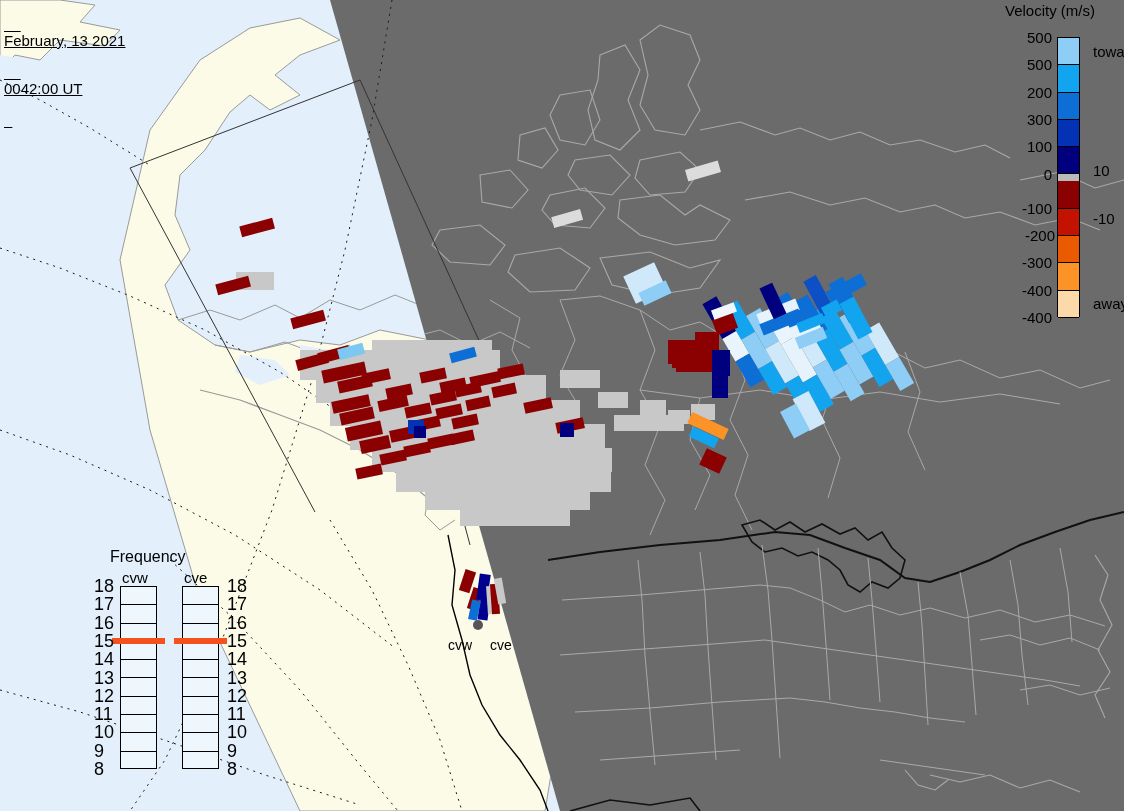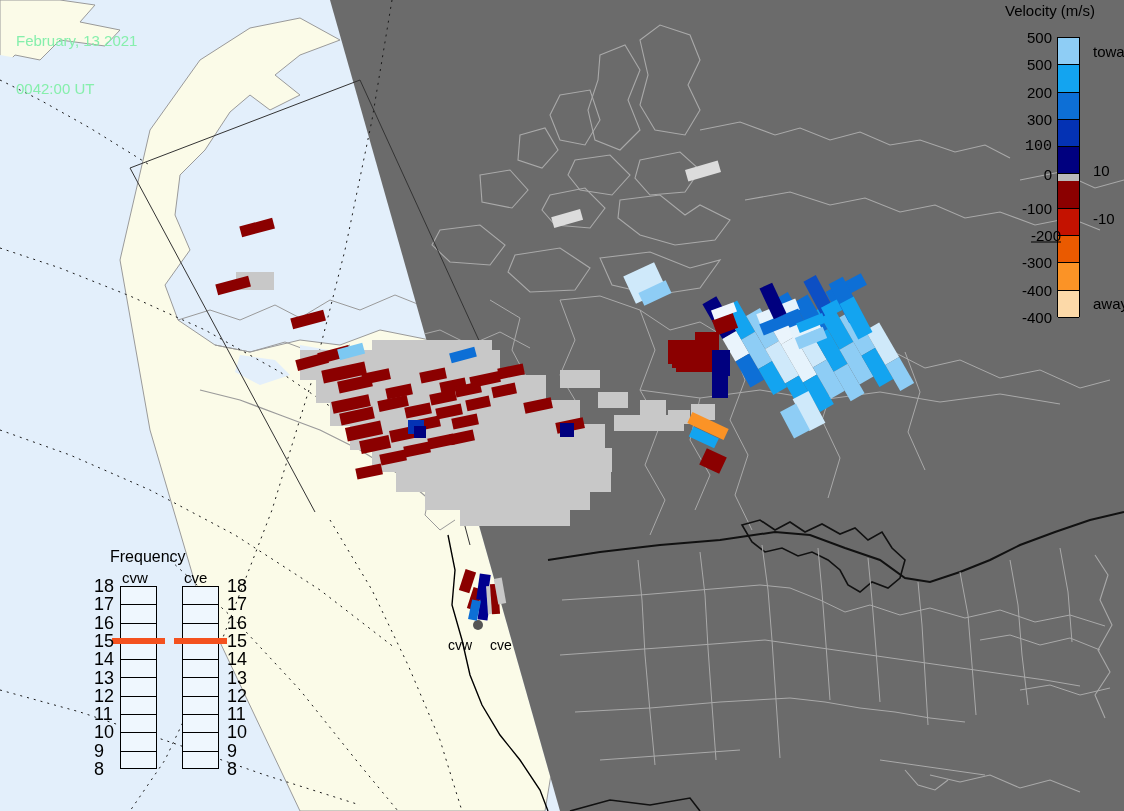--- a/index.html
+++ b/index.html
@@ -3,22 +3,22 @@
 <meta charset="utf-8">
 <style>
   html,body{margin:0;padding:0;background:#6b6b6b;}
   body{width:1124px;height:811px;overflow:hidden;
        font-family:"Liberation Sans","DejaVu Sans",sans-serif;}
   #stage{position:relative;width:1124px;height:811px;overflow:hidden;background:#6b6b6b;}
   svg{display:block;}
   .abs{position:absolute;}
 
   
-  #stamp{left:16px;top:1px;color:#86efac;font-size:15px;line-height:16px;
-         white-space:pre;z-index:40;}
+  #stamp{left:4px;top:1px;color:#000000;font-size:15px;line-height:16px;
+         white-space:pre;z-index:40;text-decoration:underline;}
 
   
   #cbar-wrap{left:985px;top:0;width:139px;height:340px;z-index:45;}
   #cbar-title{position:absolute;left:20px;top:2px;font-size:15px;color:#000;white-space:nowrap;}
   #cbar-box{position:absolute;left:72px;top:37px;width:23px;height:280px;
             border:1px solid #000;box-sizing:border-box;}
   .cbseg{width:100%;box-sizing:border-box;}
   .cbtick{position:absolute;right:100%;margin-right:5px;font-size:15px;color:#000;
           white-space:nowrap;transform:translateY(-50%);}
   .cbside{position:absolute;left:100%;margin-left:7px;font-size:15px;color:#000;
@@ -362,24 +362,24 @@
         <div class="cbseg" style="background: rgb(139, 0, 0); height: 27.3px; border-bottom: 1px solid rgb(0, 0, 0);"></div>
         <div class="cbseg" style="background: rgb(196, 18, 0); height: 27.3px; border-bottom: 1px solid rgb(0, 0, 0);"></div>
         <div class="cbseg" style="background: rgb(234, 90, 0); height: 27.3px; border-bottom: 1px solid rgb(0, 0, 0);"></div>
         <div class="cbseg" style="background: rgb(251, 147, 38); height: 27.3px; border-bottom: 1px solid rgb(0, 0, 0);"></div>
         <div class="cbseg" style="background: rgb(252, 217, 168); height: 27.3px; border-bottom: 1px solid rgb(0, 0, 0);"></div>
       </div>
   <div class="cbtick" style="top: 37px; right: 67px;">500</div>
       <div class="cbtick" style="top: 64.3px; right: 67px;">500</div>
       <div class="cbtick" style="top: 91.6px; right: 67px;">200</div>
       <div class="cbtick" style="top: 118.9px; right: 67px;">300</div>
-      <div class="cbtick" style="top: 146.2px; right: 67px; font-family: Liberation Mono, monospace;">100</div>
+      <div class="cbtick" style="top: 146.2px; right: 67px;">100</div>
       <div class="cbtick" style="top: 173.5px; right: 67px;">0</div>
       <div class="cbtick" style="top: 207.8px; right: 67px;">-100</div>
-      <div class="cbtick" style="top: 235.1px; right: 58px; text-decoration: underline;">-200</div>
+      <div class="cbtick" style="top: 235.1px; right: 64px;">-200</div>
       <div class="cbtick" style="top: 262.4px; right: 67px;">-300</div>
       <div class="cbtick" style="top: 289.7px; right: 67px;">-400</div>
       <div class="cbtick" style="top: 317px; right: 67px;">-400</div>
       <div class="cbside" style="top: 50.65px; left: 101px;">toward</div>
       <div class="cbside" style="top: 169.5px; left: 101px;">10</div>
       <div class="cbside" style="top: 188.5px; left: 101px; margin-top: 29px;">-10</div>
       <div class="cbside" style="top: 303.35px; left: 101px;">away</div>
     </div>
 
   <div class="abs" id="freq">

